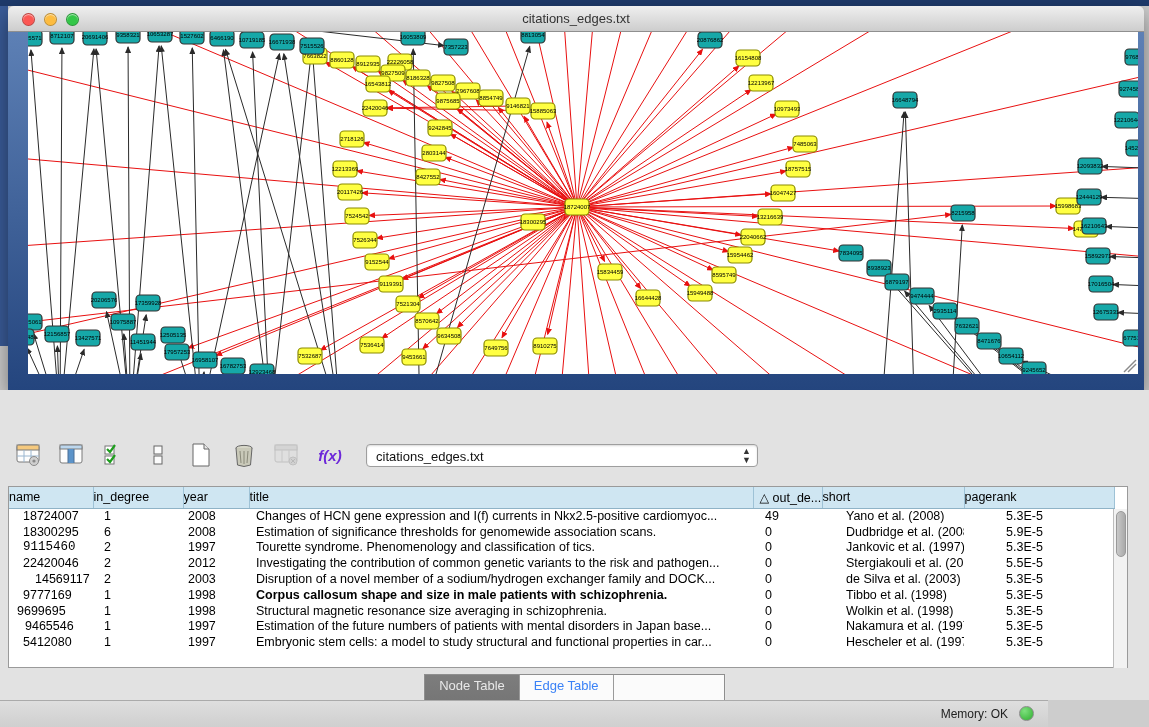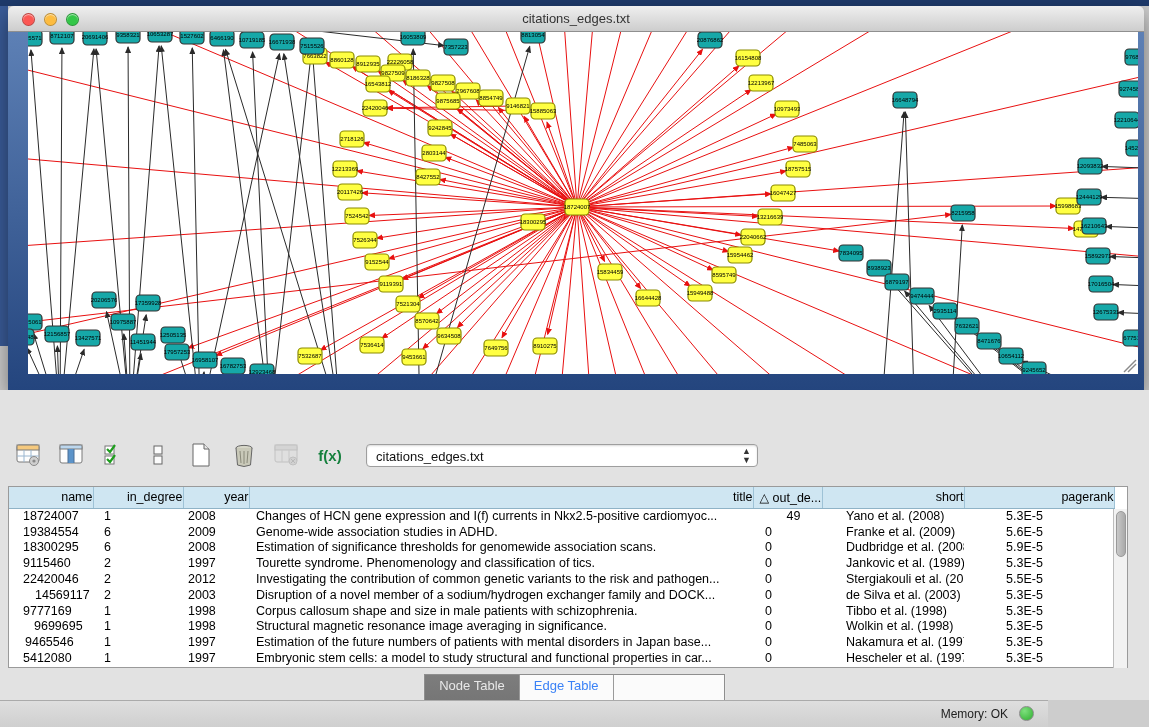--- a/index.html
+++ b/index.html
@@ -35,31 +35,31 @@
     background:linear-gradient(#ececec,#dedede); border-bottom:1px solid #b5b5b5; }
   .tp-title { position:absolute; left:10px; top:6px; font-size:13px; color:#222; }
   .tp-icons { position:absolute; right:12px; top:5px; display:flex; gap:14px; align-items:center; }
   .float-icon { position:relative; width:15px; height:15px; }
   .float-icon .sq1 { position:absolute; left:0; top:3px; width:9px; height:9px; border:1.5px solid #24457e; background:#e9e9e9; }
   .float-icon .sq2 { position:absolute; left:5px; top:0; width:9px; height:9px; border:1.5px solid #8a7f4d; background:#efe9d2; }
   .close-icon { font-size:16px; font-weight:bold; color:#1a1a1a; line-height:15px; cursor:default; }
 
   .tp-toolbar { position:absolute; left:14px; top:48px; height:34px; display:flex; align-items:center; gap:13px; }
   .tbtn { display:flex; align-items:center; justify-content:center; width:30px; height:30px; }
-  .fx { font-size:15px; font-weight:bold; color:#15803d; }
+  .fx { font-style:italic; font-size:15px; font-weight:bold; color:#6d28d9; }
   .combo { position:relative; width:392px; height:23px; margin-left:8px; background:#fff;
     border:1px solid #9e9e9e; border-radius:4px; box-shadow:inset 0 1px 2px rgba(0,0,0,.15); }
   .combo-text { position:absolute; left:9px; top:4px; font-size:13px; color:#111; }
   .combo-arrows { position:absolute; right:6px; top:2px; font-size:9px; color:#333; line-height:9px; text-align:center; }
 
   .tp-table-wrap { position:absolute; left:8px; top:96px; width:1120px; height:182px;
     border:1px solid #9a9a9a; background:#fff; }
   table.data { border-collapse:collapse; table-layout:fixed; width:1105px; font-size:12.5px; color:#000; }
   table.data th { height:21px; background:#cfe6f2; border-right:1px solid #9ec2d6;
-    border-bottom:1px solid #8fb3c7; font-weight:normal; font-size:12.5px; text-align:right;
+    border-bottom:1px solid #8fb3c7; font-weight:normal; font-size:12.5px; text-align:left;
     overflow:hidden; white-space:nowrap; }
   table.data td { height:15.8px; padding:0; overflow:hidden; white-space:nowrap; }
   .vscroll { position:absolute; right:0; top:22px; width:14px; height:159px;
     background:#f2f2f2; border-left:1px solid #bdbdbd; }
   .vthumb { position:absolute; left:1.5px; top:2px; width:10px; height:46px;
     background:linear-gradient(90deg,#c9c9c9,#a9a9a9); border-radius:5px; border:1px solid #999; }
 
   .tp-tabs { position:absolute; left:0; top:284px; width:100%; display:flex; justify-content:center; }
   .seg { display:flex; border:1px solid #8e8e8e; border-radius:0; overflow:hidden;
     background:#fbfbfb; box-shadow:0 1px 1px rgba(255,255,255,.7); }
@@ -719,49 +719,40 @@
             <th>short</th>
             <th>pagerank</th>
           </tr>
         </thead>
         <tbody>
           <tr>
             <td style="padding-left: 14px;">18724007</td>
             <td style="padding-left: 11px;">1</td>
             <td style="padding-left: 5px;">2008</td>
             <td style="padding-left: 7px;">Changes of HCN gene expression and I(f) currents in Nkx2.5-positive cardiomyoc...</td>
-            <td style="padding-left: 12px; text-align: center;">49</td>
+            <td style="padding-left: 12px;">49</td>
             <td style="padding-left: 24px;">Yano et al. (2008)</td>
             <td style="padding-left: 42px;">5.3E-5</td>
-          </tr>
-          <tr>
-            <td style="padding-left: 14px;">19384554</td>
-            <td style="padding-left: 11px;">6</td>
-            <td style="padding-left: 5px;">2009</td>
-            <td style="padding-left: 7px;">Genome-wide association studies in ADHD.</td>
-            <td style="padding-left: 12px;">0</td>
-            <td style="padding-left: 24px;">Franke et al. (2009)</td>
-            <td style="padding-left: 42px;">5.6E-5</td>
           </tr>
           <tr>
             <td style="padding-left: 14px;">18300295</td>
             <td style="padding-left: 11px;">6</td>
             <td style="padding-left: 5px;">2008</td>
             <td style="padding-left: 7px;">Estimation of significance thresholds for genomewide association scans.</td>
             <td style="padding-left: 12px;">0</td>
             <td style="padding-left: 24px;">Dudbridge et al. (2008)</td>
             <td style="padding-left: 42px;">5.9E-5</td>
           </tr>
           <tr>
-            <td style="padding-left: 14px;">9115460</td>
+            <td style="padding-left: 14px; font-family: Liberation Mono, monospace;">9115460</td>
             <td style="padding-left: 11px;">2</td>
             <td style="padding-left: 5px;">1997</td>
             <td style="padding-left: 7px;">Tourette syndrome. Phenomenology and classification of tics.</td>
             <td style="padding-left: 12px;">0</td>
-            <td style="padding-left: 24px;">Jankovic et al. (1989)</td>
+            <td style="padding-left: 24px;">Jankovic et al. (1997)</td>
             <td style="padding-left: 42px;">5.3E-5</td>
           </tr>
           <tr>
             <td style="padding-left: 14px;">22420046</td>
             <td style="padding-left: 11px;">2</td>
             <td style="padding-left: 5px;">2012</td>
             <td style="padding-left: 7px;">Investigating the contribution of common genetic variants to the risk and pathogen...</td>
             <td style="padding-left: 12px;">0</td>
             <td style="padding-left: 24px;">Stergiakouli et al. (2012)</td>
             <td style="padding-left: 42px;">5.5E-5</td>
@@ -772,30 +763,30 @@
             <td style="padding-left: 5px;">2003</td>
             <td style="padding-left: 7px;">Disruption of a novel member of a sodium/hydrogen exchanger family and DOCK...</td>
             <td style="padding-left: 12px;">0</td>
             <td style="padding-left: 24px;">de Silva et al. (2003)</td>
             <td style="padding-left: 42px;">5.3E-5</td>
           </tr>
           <tr>
             <td style="padding-left: 14px;">9777169</td>
             <td style="padding-left: 11px;">1</td>
             <td style="padding-left: 5px;">1998</td>
-            <td style="padding-left: 7px;">Corpus callosum shape and size in male patients with schizophrenia.</td>
+            <td style="padding-left: 7px; font-weight: bold;">Corpus callosum shape and size in male patients with schizophrenia.</td>
             <td style="padding-left: 12px;">0</td>
             <td style="padding-left: 24px;">Tibbo et al. (1998)</td>
             <td style="padding-left: 42px;">5.3E-5</td>
           </tr>
           <tr>
-            <td style="padding-left: 25px;">9699695</td>
+            <td style="padding-left: 8px;">9699695</td>
             <td style="padding-left: 11px;">1</td>
             <td style="padding-left: 5px;">1998</td>
-            <td style="padding-left: 7px;">Structural magnetic resonance image averaging in significance.</td>
+            <td style="padding-left: 7px;">Structural magnetic resonance size averaging in schizophrenia.</td>
             <td style="padding-left: 12px;">0</td>
             <td style="padding-left: 24px;">Wolkin et al. (1998)</td>
             <td style="padding-left: 42px;">5.3E-5</td>
           </tr>
           <tr>
             <td style="padding-left: 16px;">9465546</td>
             <td style="padding-left: 11px;">1</td>
             <td style="padding-left: 5px;">1997</td>
             <td style="padding-left: 7px;">Estimation of the future numbers of patients with mental disorders in Japan base...</td>
             <td style="padding-left: 12px;">0</td>

